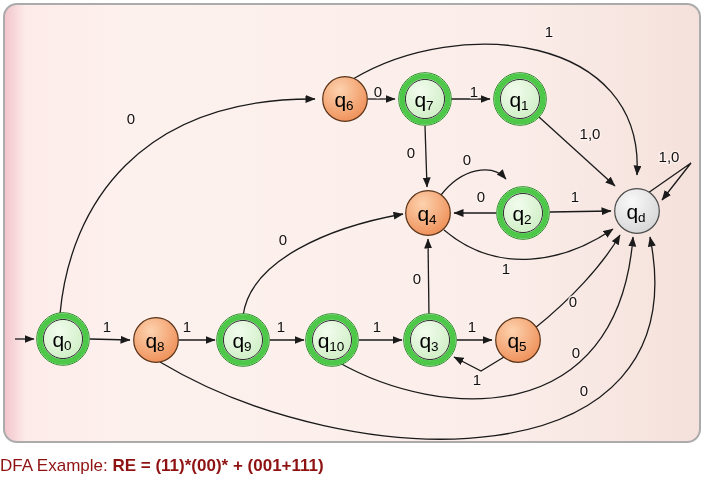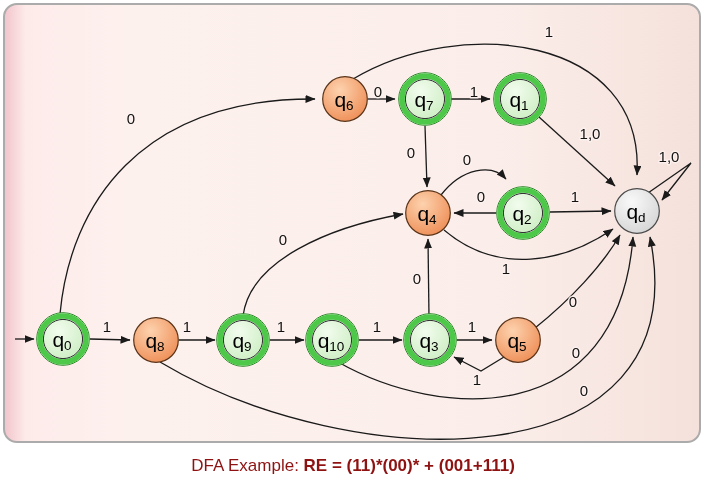--- a/index.html
+++ b/index.html
@@ -5,21 +5,21 @@
   html,body{margin:0;padding:0;}
   .page{position:relative;width:706px;height:484px;background:#ffffff;overflow:hidden;
         font-family:"Liberation Sans",sans-serif;}
   .panel{position:absolute;left:3px;top:3px;width:694px;height:436px;
          border:2px solid #ababab;border-radius:14px;}
   svg{position:absolute;left:0;top:0;}
   .elabel{font-family:"Liberation Sans",sans-serif;font-size:15px;
           paint-order:stroke;stroke:rgba(253,241,238,0.85);stroke-width:3px;stroke-linejoin:round;}
   .nlabel{font-family:"Liberation Sans",sans-serif;}
   .caption{position:absolute;left:0;top:449px;width:706px;height:35px;line-height:33px;
-           text-align:center;font-size:17px;}
+           font-size:17px;}
   .caption .bold{font-weight:700;}
 </style>
 </head>
 <body>
 
 <div class="page" style="background: rgb(255, 255, 255);">
   <div class="panel" style="border-color: rgb(171, 171, 171); background: linear-gradient(90deg, rgb(242, 197, 204) 0%, rgb(253, 235, 234) 3%, rgb(253, 241, 238) 18%, rgb(251, 238, 234) 70%, rgb(245, 225, 219) 100%);"></div>
   <svg id="dfa-svg" width="706" height="449" viewBox="0 0 706 449">
       <defs>
         <radialGradient id="gGreen" cx="38%" cy="30%" r="78%">

